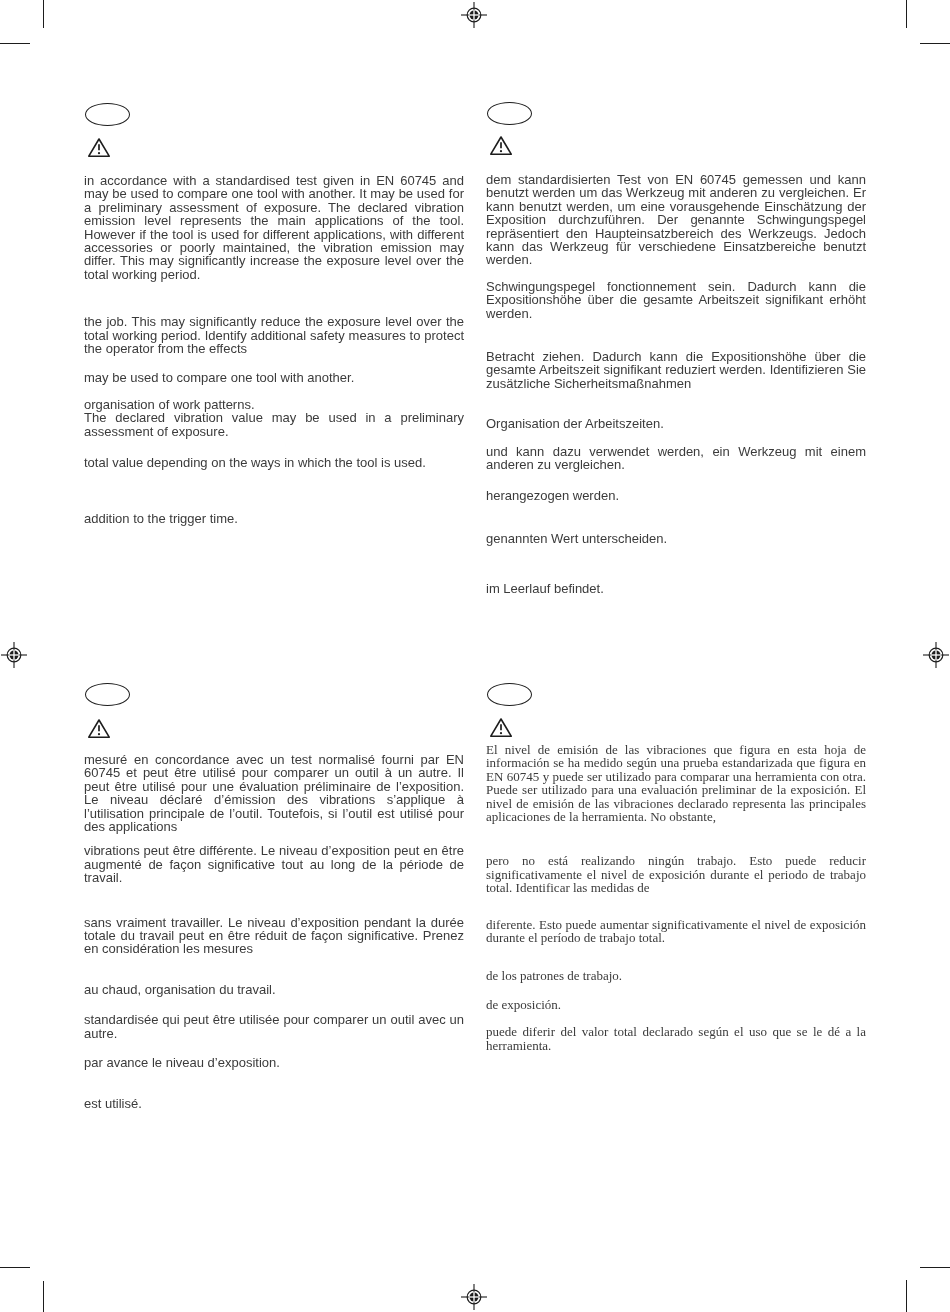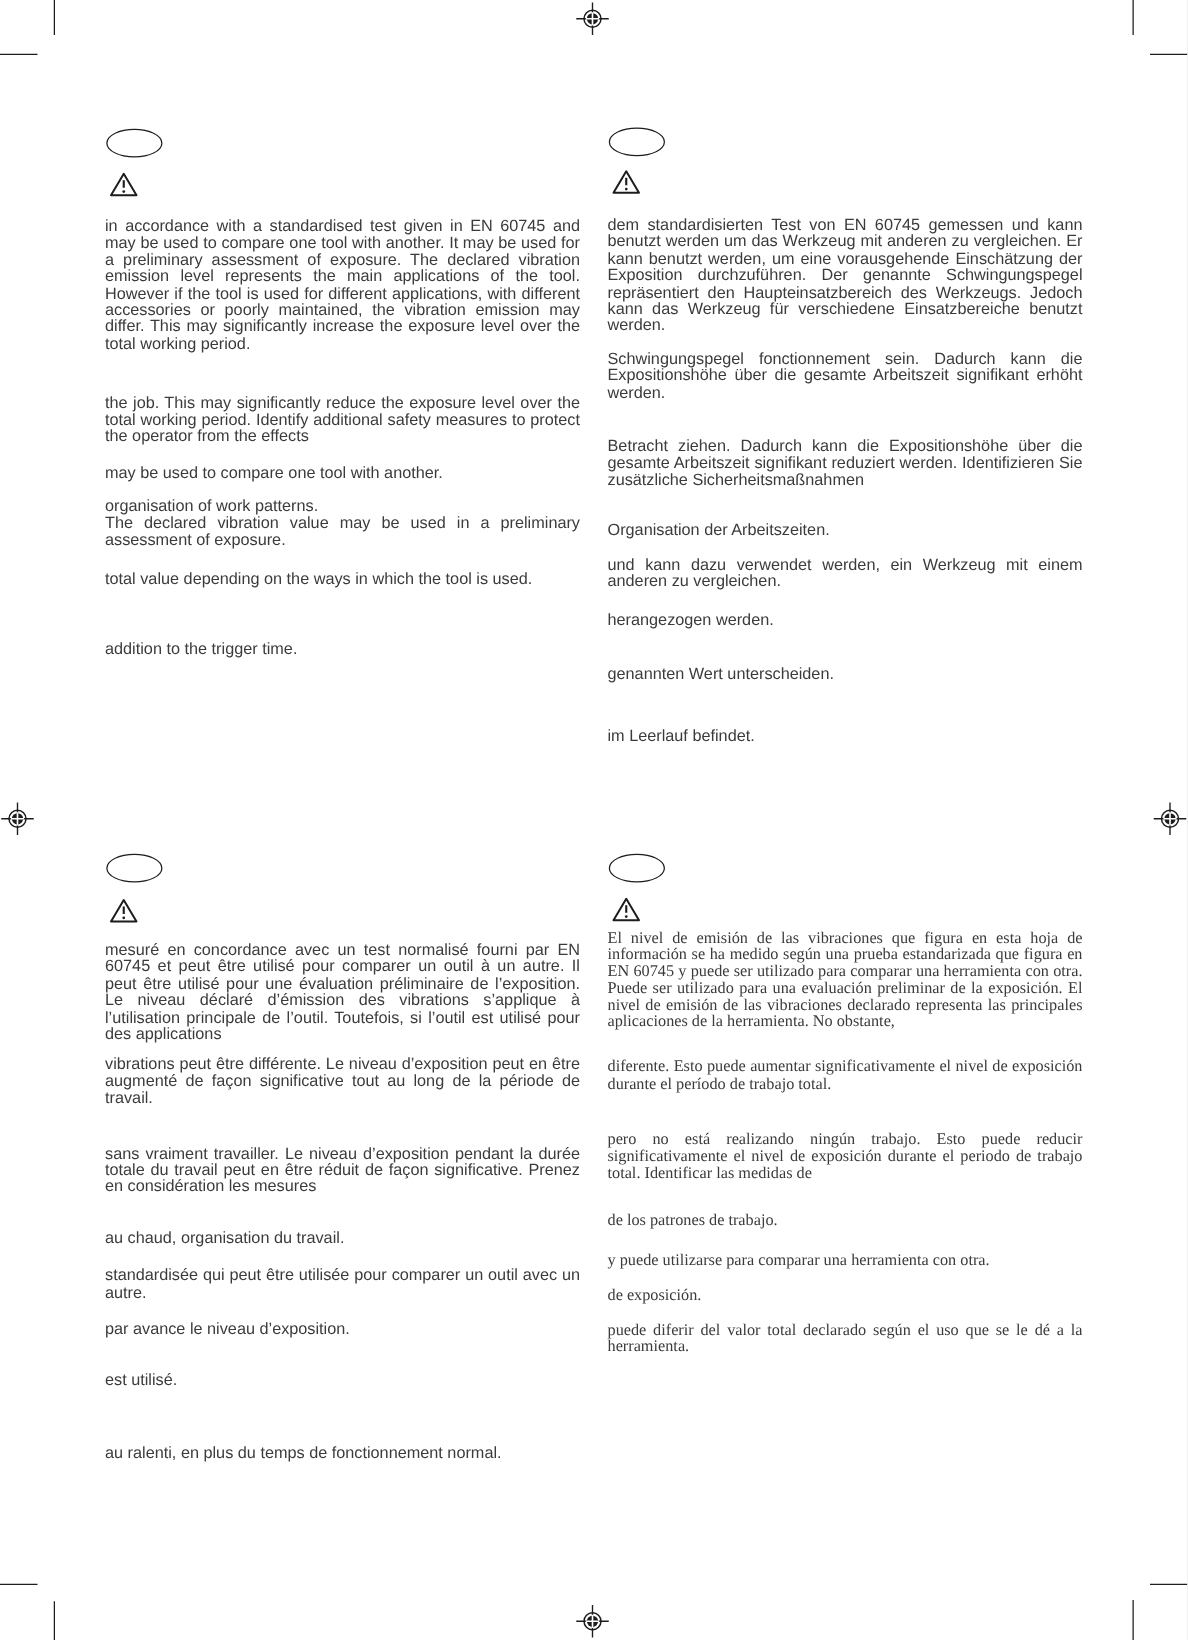--- a/index.html
+++ b/index.html
@@ -138,35 +138,33 @@
       <circle cx="12" cy="16.2" r="1.1" fill="#1d1d1d"></circle>
     </svg>
     <div class="stack">
       <p class="para" style="margin-top:0">mesuré en concordance avec un test normalisé fourni par EN 60745 et peut être utilisé pour comparer un outil à un autre. Il peut être utilisé pour une évaluation préliminaire de l’exposition. Le niveau déclaré d’émission des vibrations s’applique à l’utilisation principale de l’outil. Toutefois, si l’outil est utilisé pour des applications</p>
       <p class="para" style="margin-top:11px">vibrations peut être différente. Le niveau d’exposition peut en être augmenté de façon significative tout au long de la période de travail.</p>
       <p class="para" style="margin-top:31px">sans vraiment travailler. Le niveau d’exposition pendant la durée totale du travail peut en être réduit de façon significative. Prenez en considération les mesures</p>
       <p class="para" style="margin-top:27px">au chaud, organisation du travail.</p>
       <p class="para" style="margin-top:17px">standardisée qui peut être utilisée pour comparer un outil avec un autre.</p>
       <p class="para" style="margin-top:16px">par avance le niveau d’exposition.</p>
       <p class="para" style="margin-top:27px">est utilisé.</p>
-      <p class="para" style="margin-top:45px">au ralenti, en plus du temps de fonctionnement normal.</p>
     </div>
   </div>
 
   <div class="quadrant" id="q-es">
     <div class="oval"></div>
     <svg class="tri" width="24" height="21" viewBox="0 0 24 21">
       <path d="M12 2 L22.2 19.2 L1.8 19.2 Z" fill="none" stroke="#1d1d1d" stroke-width="1.6" stroke-linejoin="round"></path>
       <line x1="12" y1="7.2" x2="12" y2="13.2" stroke="#1d1d1d" stroke-width="1.7"></line>
       <circle cx="12" cy="16.2" r="1.1" fill="#1d1d1d"></circle>
     </svg>
     <div class="stack">
       <p class="para" style="margin-top:0">El nivel de emisión de las vibraciones que figura en esta hoja de información se ha medido según una prueba estandarizada que figura en EN 60745 y puede ser utilizado para comparar una herramienta con otra. Puede ser utilizado para una evaluación preliminar de la exposición. El nivel de emisión de las vibraciones declarado representa las principales aplicaciones de la herramienta. No obstante,</p>
+      <p class="para" style="margin-top:31px">pero no está realizando ningún trabajo. Esto puede reducir significativamente el nivel de exposición durante el periodo de trabajo total. Identificar las medidas de</p>
       <p class="para" style="margin-top:23px">diferente. Esto puede aumentar significativamente el nivel de exposición durante el período de trabajo total.</p>
-      <p class="para" style="margin-top:31px">pero no está realizando ningún trabajo. Esto puede reducir significativamente el nivel de exposición durante el periodo de trabajo total. Identificar las medidas de</p>
       <p class="para" style="margin-top:25px">de los patrones de trabajo.</p>
-      <p class="para" style="margin-top:18px">y puede utilizarse para comparar una herramienta con otra.</p>
       <p class="para" style="margin-top:15px">de exposición.</p>
       <p class="para" style="margin-top:14px">puede diferir del valor total declarado según el uso que se le dé a la herramienta.</p>
     </div>
   </div>
 
 </div>
 
 </body></html>

